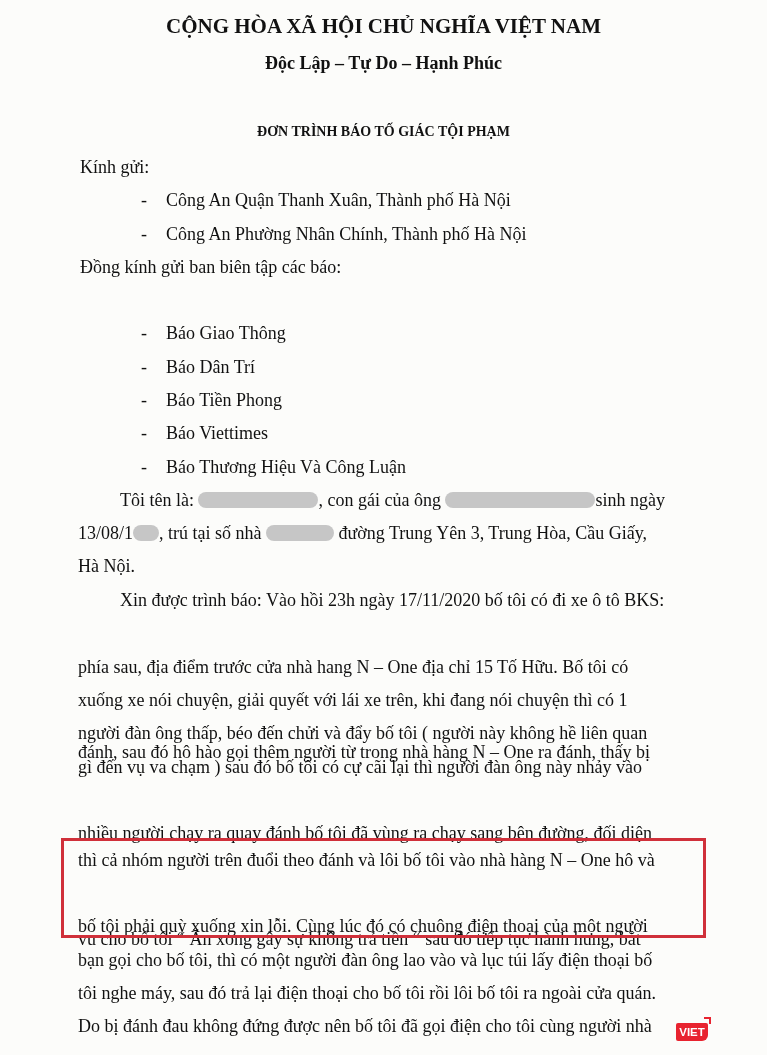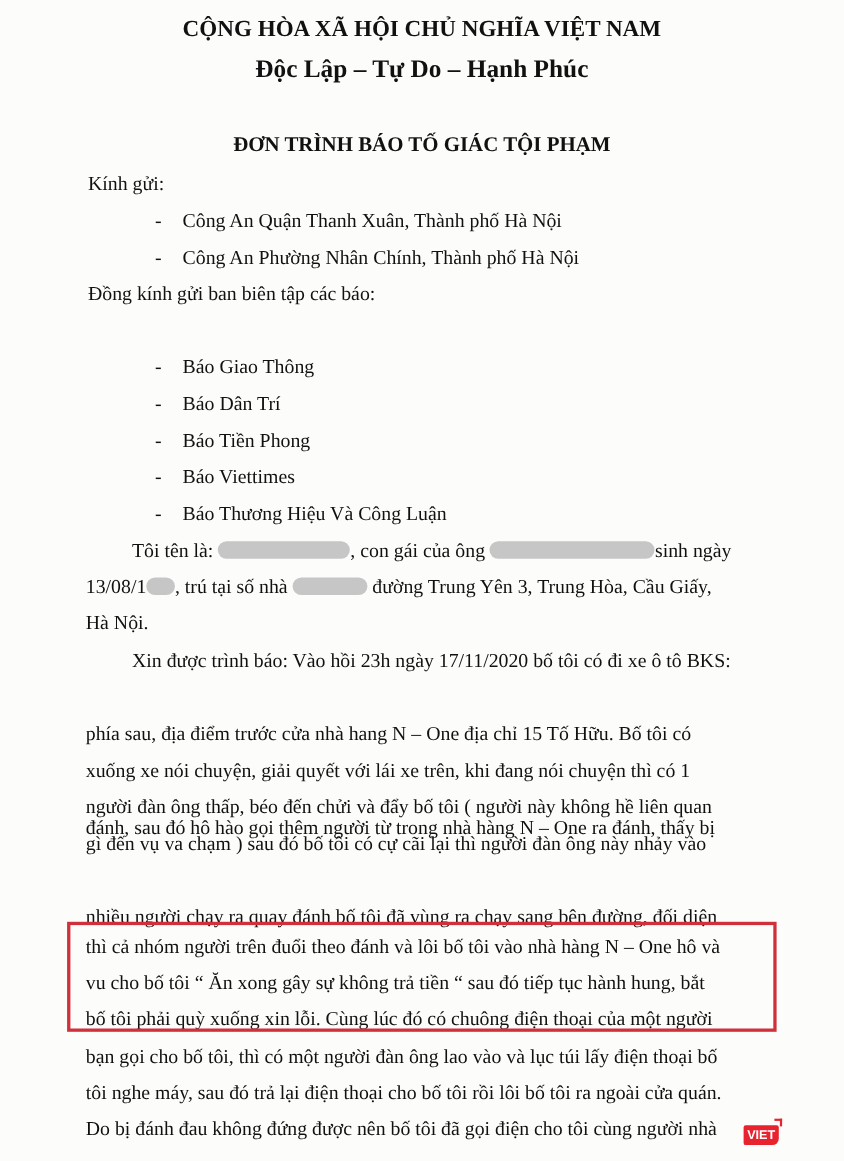--- a/index.html
+++ b/index.html
@@ -7,22 +7,22 @@
     width: 767px; height: 1055px; overflow: hidden;
     background: #fcfcfa;
     font-family: "Liberation Serif", "DejaVu Serif", serif;
     color: #111;
     position: relative;
   }
   .page { position: absolute; left: 0; top: 0; width: 767px; height: 1055px; }
   .line { position: absolute; white-space: nowrap; font-size: 18px; line-height: 24px; }
   .hdr { left: 0; width: 767px; text-align: center; font-weight: bold; }
   .h1 { top: 14px; font-size: 21px; }
-  .h2 { top: 51px; font-size: 23px; }
-  .h3 { top: 120px; font-size: 19px; }
+  .h2 { top: 51px; font-size: 18px; }
+  .h3 { top: 120px; font-size: 14px; }
   .redact {
     display: inline-block; background: #c6c6c6; border-radius: 8px;
     height: 16px; vertical-align: -2px; filter: blur(0.6px);
   }
   .dash { display: inline-block; width: 25px; }
   .highlight-box {
     position: absolute; left: 61px; top: 838px; width: 645px; height: 100px;
     border: 3px solid #d0303a; box-sizing: border-box;
   }
   .logo {
@@ -85,21 +85,21 @@
   <div class="line" style="left:78px;top:554px;">Hà Nội.</div>
 
   <div class="line" style="left:120px;top:588px;">Xin được trình báo: Vào hồi 23h ngày 17/11/2020 bố tôi có đi xe ô tô BKS:</div>
   <div class="line" style="left:78px;top:655px;">phía sau, địa điểm trước cửa nhà hang N – One địa chỉ 15 Tố Hữu. Bố tôi có</div>
   <div class="line" style="left:78px;top:688px;">xuống xe nói chuyện, giải quyết với lái xe trên, khi đang nói chuyện thì có 1</div>
   <div class="line" style="left:78px;top:721px;">người đàn ông thấp, béo đến chửi và đẩy bố tôi ( người này không hề liên quan</div>
   <div class="line" style="left:78px;top:755px;">gì đến vụ va chạm ) sau đó bố tôi có cự cãi lại thì người đàn ông này nhảy vào</div>
   <div class="line" style="left:78px;top:740px;">đánh, sau đó hô hào gọi thêm người từ trong nhà hàng N – One ra đánh, thấy bị</div>
   <div class="line" style="left:78px;top:821px;">nhiều người chạy ra quay đánh bố tôi đã vùng ra chạy sang bên đường, đối diện</div>
   <div class="line" style="left:78px;top:848px;">thì cả nhóm người trên đuổi theo đánh và lôi bố tôi vào nhà hàng N – One hô và</div>
-  <div class="line" style="left:78px;top:881px;font-family:Liberation Serif, serif;">vu cho bố tôi “ Ăn xong gây sự không trả tiền “ sau đó tiếp tục hành hung, bắt</div>
+  <div class="line" style="left:78px;top:927px;font-family:Liberation Serif, serif;">vu cho bố tôi “ Ăn xong gây sự không trả tiền “ sau đó tiếp tục hành hung, bắt</div>
   <div class="line" style="left:78px;top:914px;">bố tôi phải quỳ xuống xin lỗi. Cùng lúc đó có chuông điện thoại của một người</div>
   <div class="line" style="left:78px;top:981px;">tôi nghe máy, sau đó trả lại điện thoại cho bố tôi rồi lôi bố tôi ra ngoài cửa quán.</div>
   <div class="line" style="left:78px;top:948px;">bạn gọi cho bố tôi, thì có một người đàn ông lao vào và lục túi lấy điện thoại bố</div>
   <div class="line" style="left:78px;top:1014px;">Do bị đánh đau không đứng được nên bố tôi đã gọi điện cho tôi cùng người nhà</div>
 
   <div class="highlight-box"></div>
 
   <div class="logo">VIET</div>
   <div class="logo-corner"></div>
 </div>

